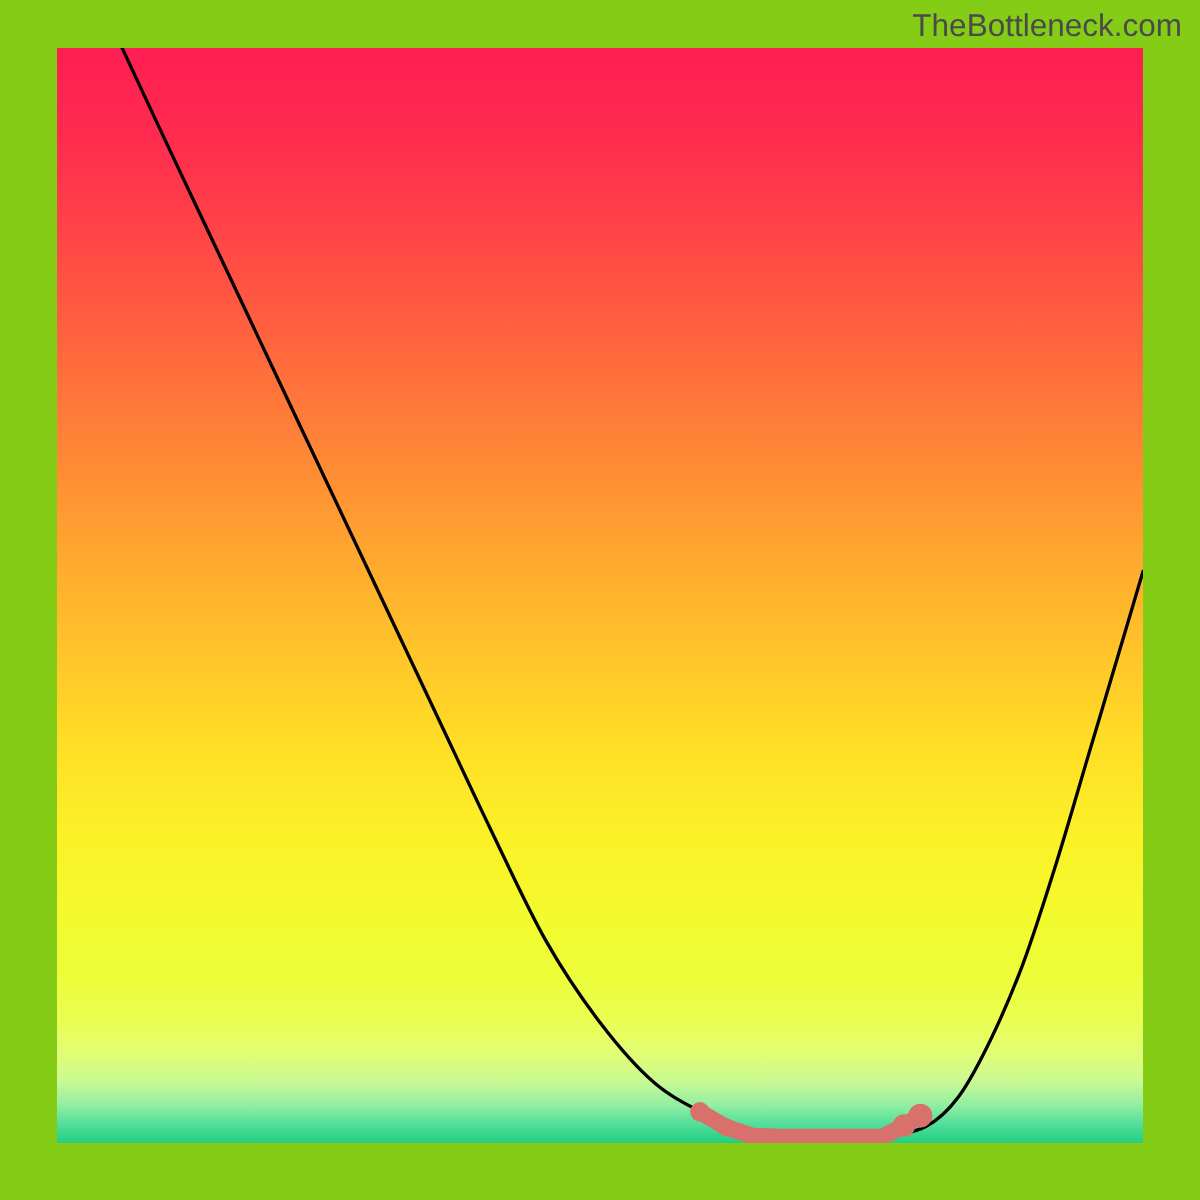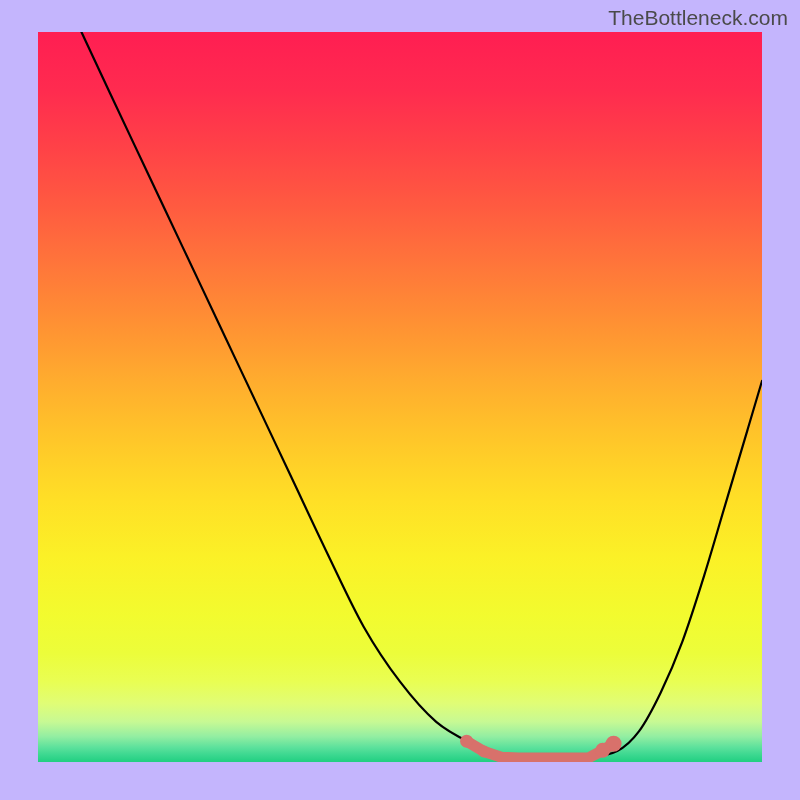--- a/index.html
+++ b/index.html
@@ -8,21 +8,21 @@
     width: 800px;
     height: 800px;
     background: #000;
     overflow: hidden;
     font-family: Arial, sans-serif;
   }
   .container {
     position: relative;
     width: 800px;
     height: 800px;
-    background: #c4b5fd;
+    background: #84cc16;
   }
   .watermark {
     position: absolute;
     top: 6px;
     right: 12px;
     color: #4a4a4a;
     font-size: 21px;
     font-weight: 400;
     z-index: 10;
     font-family: Arial, sans-serif;

